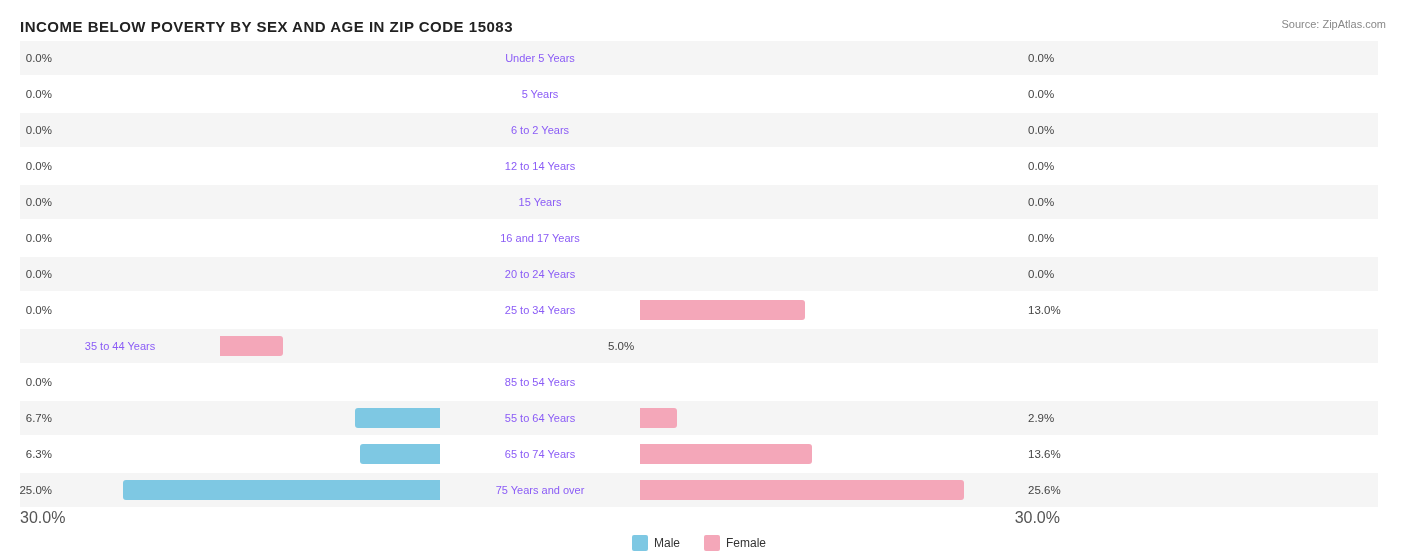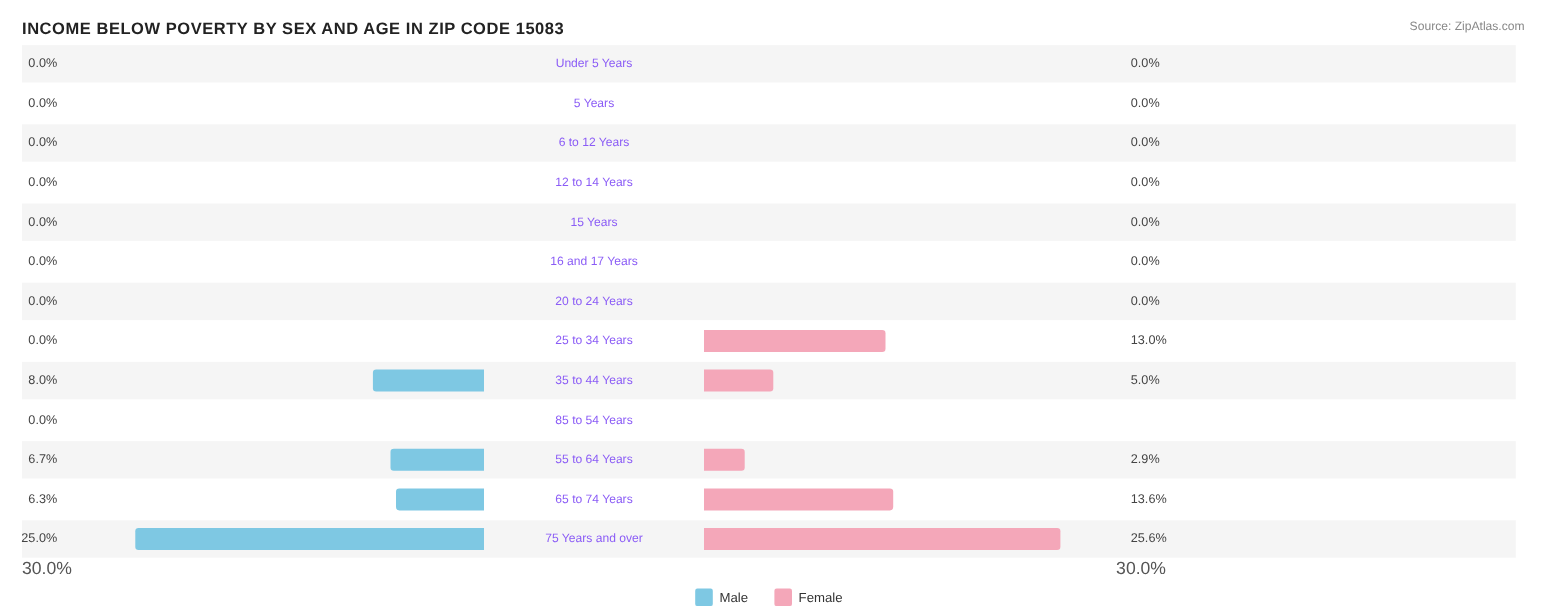--- a/index.html
+++ b/index.html
@@ -165,21 +165,21 @@
         </div>
         <div class="label-center">5 Years</div>
         <div class="right-section">
           <span class="female-value" style="left: 388px;">0.0%</span>
         </div>
       </div>
       <div class="bar-row" style="background: rgb(245, 245, 245);">
         <div class="left-section">
           <span class="male-value" style="right: 388px;">0.0%</span>
         </div>
-        <div class="label-center">6 to 12 Years</div>
+        <div class="label-center">6 to 2 Years</div>
         <div class="right-section">
           <span class="female-value" style="left: 388px;">0.0%</span>
         </div>
       </div>
       <div class="bar-row" style="background: rgb(255, 255, 255);">
         <div class="left-section">
           <span class="male-value" style="right: 388px;">0.0%</span>
         </div>
         <div class="label-center">12 to 14 Years</div>
         <div class="right-section">
@@ -217,24 +217,20 @@
         <div class="left-section">
           <span class="male-value" style="right: 388px;">0.0%</span>
         </div>
         <div class="label-center">25 to 34 Years</div>
         <div class="right-section">
           <div class="female-bar" style="width: 164.54px;"></div>
           <span class="female-value" style="left: 388px;">13.0%</span>
         </div>
       </div>
       <div class="bar-row" style="background: rgb(245, 245, 245);">
-        <div class="left-section">
-          <div class="male-bar" style="width: 101.46px;"></div>
-          <span class="male-value" style="right: 388px;">8.0%</span>
-        </div>
         <div class="label-center">35 to 44 Years</div>
         <div class="right-section">
           <div class="female-bar" style="width: 63.46px;"></div>
           <span class="female-value" style="left: 388px;">5.0%</span>
         </div>
       </div>
       <div class="bar-row" style="background: rgb(255, 255, 255);">
         <div class="left-section">
           <span class="male-value" style="right: 388px;">0.0%</span>
         </div>

